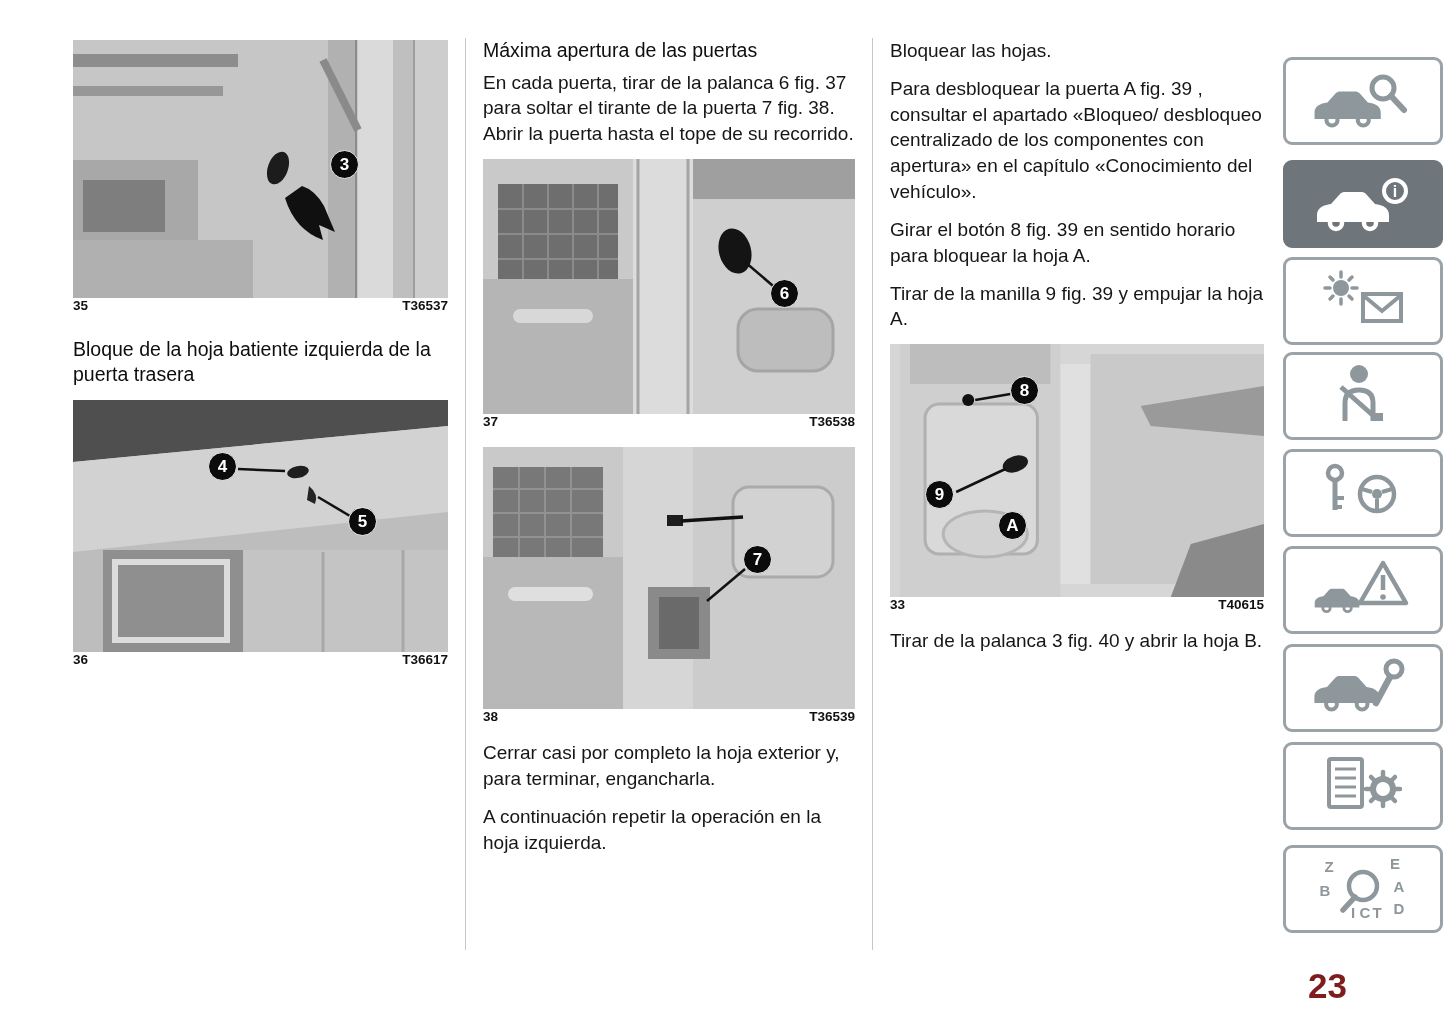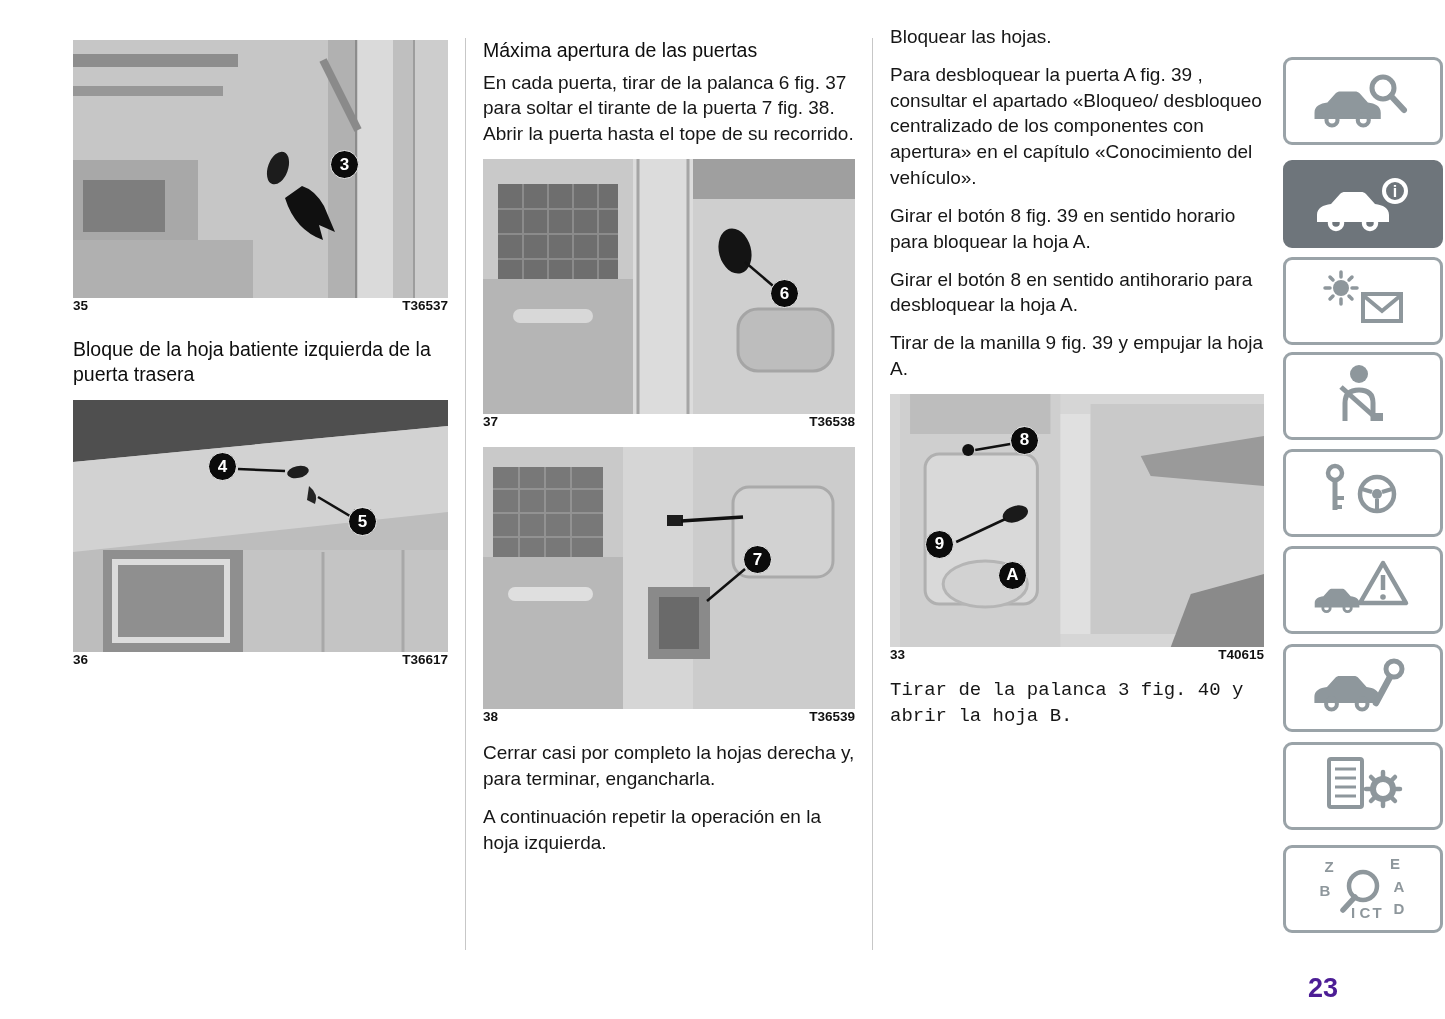--- a/index.html
+++ b/index.html
@@ -3,21 +3,21 @@
 <meta charset="utf-8">
 <style>
   html,body{margin:0;padding:0;}
   body{
     width:1445px;height:1019px;position:relative;background:#ffffff;
     font-family:"Liberation Sans", sans-serif;color:#161616;overflow:hidden;
   }
   .col{position:absolute;}
   .col-left{left:73px;top:40px;width:375px;}
   .col-mid{left:483px;top:38px;width:372px;}
-  .col-right{left:890px;top:24px;width:374px;}
+  .col-right{left:890px;top:38px;width:374px;}
   .vdiv{position:absolute;top:38px;height:912px;width:1px;background:#c7c7c7;}
   .vdiv-1{left:465px;}
   .vdiv-2{left:872px;}
 
   p.body{font-size:19px;line-height:1.36;margin:0 0 12px;}
   h2.sec{font-size:19.5px;font-weight:400;line-height:1.26;margin:16px 0 7px;color:#0e0e0e;}
   h2.first{margin-top:0;}
 
   figure.fig{margin:0 0 16px;}
   .photo{position:relative;width:100%;background:#cccccc;overflow:hidden;}
@@ -41,21 +41,21 @@
     position:absolute;left:0;width:160px;height:88px;border-radius:9px;
     border:3px solid #9aa3a8;background:#ffffff;color:#8e979c;
     display:flex;align-items:center;justify-content:center;box-sizing:border-box;
     cursor:pointer;
   }
   .side-btn.active{background:#6e757b;border-color:#6e757b;color:#ffffff;}
   .side-btn svg{width:108px;height:70px;}
   .sb1{top:57px;}  .sb2{top:160px;} .sb3{top:257px;} .sb4{top:352px;}
   .sb5{top:449px;} .sb6{top:546px;} .sb7{top:644px;} .sb8{top:742px;} .sb9{top:845px;}
 
-  .page-num{position:absolute;left:1308px;top:966px;font-size:27px;font-weight:700;color:#4c1d95;margin-top:7px;}
+  .page-num{position:absolute;left:1308px;top:966px;font-size:35px;font-weight:700;color:#7f1d1d;}
 </style>
 </head>
 <body>
 
 <div class="col col-left">
 
   <figure class="fig">
     <div class="photo ph35">
       <svg viewBox="0 0 375 258" preserveAspectRatio="none">
         <rect width="375" height="258" fill="#c6c6c6"></rect>
@@ -160,33 +160,32 @@
         <line x1="262" y1="122" x2="224" y2="154" stroke="#111" stroke-width="2.5"></line>
       </svg>
       <span class="callout" style="left:260px;top:98px;">7</span>
     </div>
     <figcaption class="figcap">
       <span>38</span>
       <span>T36539</span>
     </figcaption>
   </figure>
 
-  <p class="body">Cerrar casi por completo la hojas derecha y, para terminar, engancharla.</p>
+  <p class="body">Cerrar casi por completo la hoja exterior y, para terminar, engancharla.</p>
   <p class="body">A continuación repetir la operación en la hoja izquierda.</p>
 </div>
 
 <div class="vdiv vdiv-2"></div>
 
 <div class="col col-right">
 
   <p class="body">Bloquear las hojas.</p>
   <p class="body">Para desbloquear la puerta A fig. 39 , consultar el apartado «Bloqueo/ desbloqueo centralizado de los componentes con apertura» en el capítulo «Conocimiento del vehículo».</p>
 
   <p class="body">Girar el botón 8 fig. 39 en sentido horario para bloquear la hoja A.</p>
-  <p class="body">Girar el botón 8 en sentido antihorario para desbloquear la hoja A.</p>
 
   <p class="body">Tirar de la manilla 9 fig. 39 y empujar la hoja A.</p>
 
   <figure class="fig" style="margin-top:10px;">
     <div class="photo ph39">
       <svg viewBox="0 0 373 253" preserveAspectRatio="none">
         <rect width="373" height="253" fill="#d6d6d6"></rect>
         <rect x="10" y="0" width="160" height="253" fill="#cfcfcf"></rect>
         <rect x="20" y="0" width="140" height="40" fill="#bdbdbd"></rect>
         <rect x="35" y="60" width="112" height="150" rx="14" fill="#d9d9d9" stroke="#b0b0b0" stroke-width="3"></rect>
@@ -203,21 +202,21 @@
       <span class="callout" style="left:120px;top:32px;">8</span>
       <span class="callout" style="left:35px;top:136px;">9</span>
       <span class="callout" style="left:108px;top:167px;">A</span>
     </div>
     <figcaption class="figcap">
       <span>33</span>
       <span>T40615</span>
     </figcaption>
   </figure>
 
-  <p class="body" style="margin-top:14px;font-family:Liberation Mono, monospace;">Tirar de la palanca 3 fig. 40 y abrir la hoja B.</p>
+  <p class="body" style="margin-top:14px;">Tirar de la palanca 3 fig. 40 y abrir la hoja B.</p>
 </div>
 
 <aside class="sidebar">
 
   <div class="side-btn sb1">
     <span>
       <svg viewBox="0 0 100 70">
         <g transform="translate(-4,10) scale(0.92)">
           <path d="M6 42 c0 -7 6 -10 14 -11 l9 -10 c1.5 -1.5 3 -2 5 -2 h16 c2 0 3.5 .5 5 2 l9 10 c8 1 14 4 14 11 v7 H6 Z" fill="currentColor"></path>
           <circle cx="25" cy="50" r="6" fill="none" stroke="currentColor" stroke-width="4.5"></circle>

